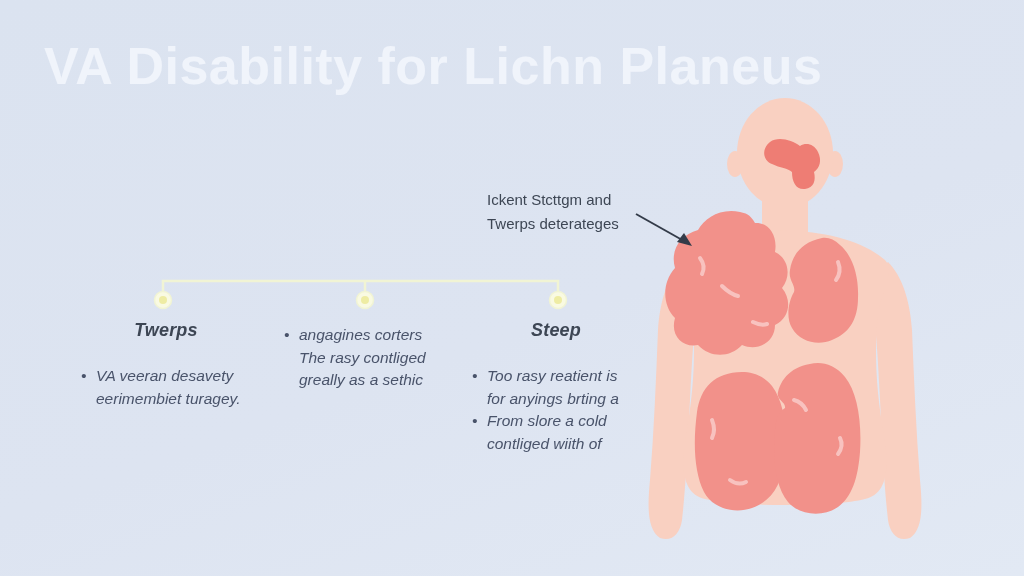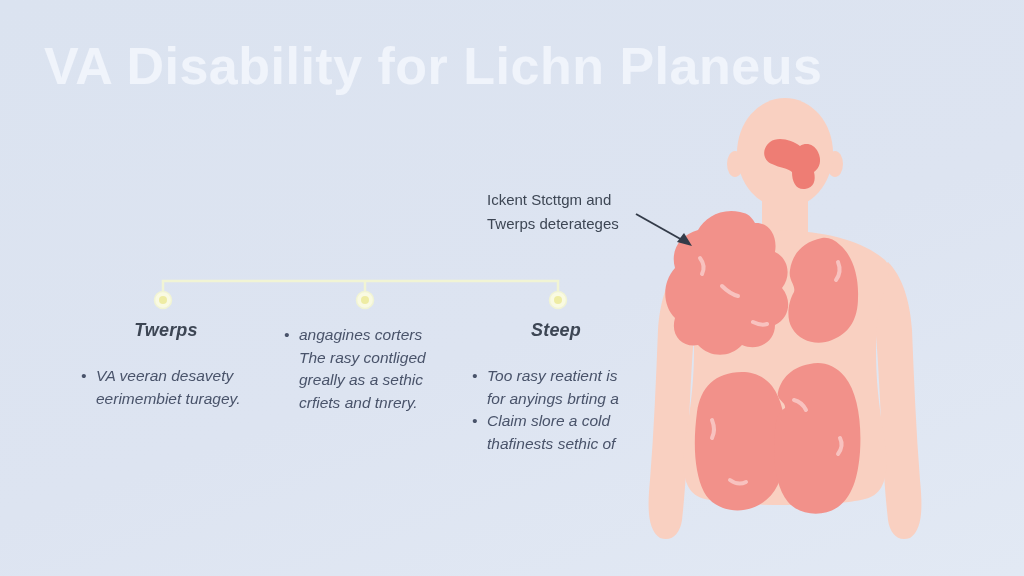--- a/index.html
+++ b/index.html
@@ -95,35 +95,34 @@
         </li>
       </ul>
     </div>
 
     <div class="col col-1">
       <ul>
         <li>
           <span class="bl">angagines corters</span>
           <span class="bl">The rasy contliged</span>
           <span class="bl">greally as a sethic</span>
-          <span class="bl">crfiets and tnrery.</span>
         </li>
       </ul>
     </div>
 
     <div class="col col-2">
       <div class="col-header">Steep</div>
       <ul>
         <li>
           <span class="bl">Too rasy reatient is</span>
           <span class="bl">for anyings brting a</span>
         </li>
         <li>
-          <span class="bl">Claim slore a cold</span>
-          <span class="bl">thafinests sethic of</span>
+          <span class="bl">From slore a cold</span>
+          <span class="bl">contliged wiith of</span>
         </li>
       </ul>
     </div>
 
   </div>
 
   <svg class="figure-svg" width="394" height="486" viewBox="0 0 394 486">
 
     <ellipse cx="105" cy="74" rx="8" ry="13" style="fill:var(--skin)"></ellipse>
     <ellipse cx="205" cy="74" rx="8" ry="13" style="fill:var(--skin)"></ellipse>

